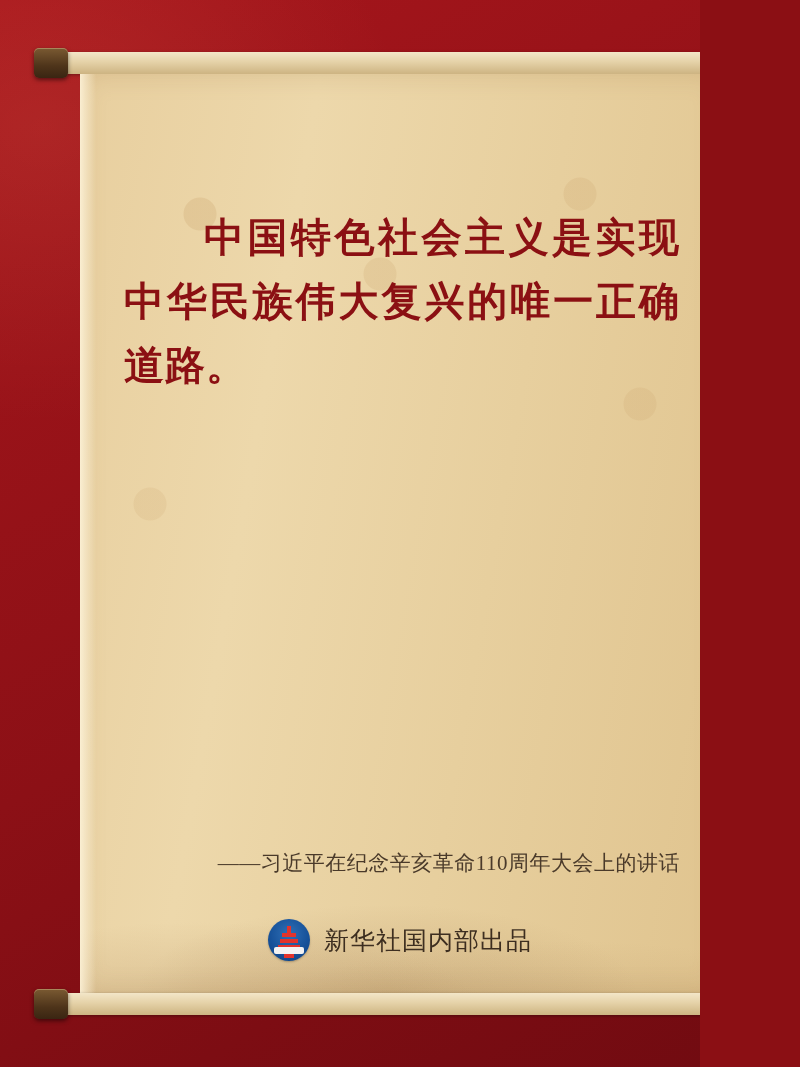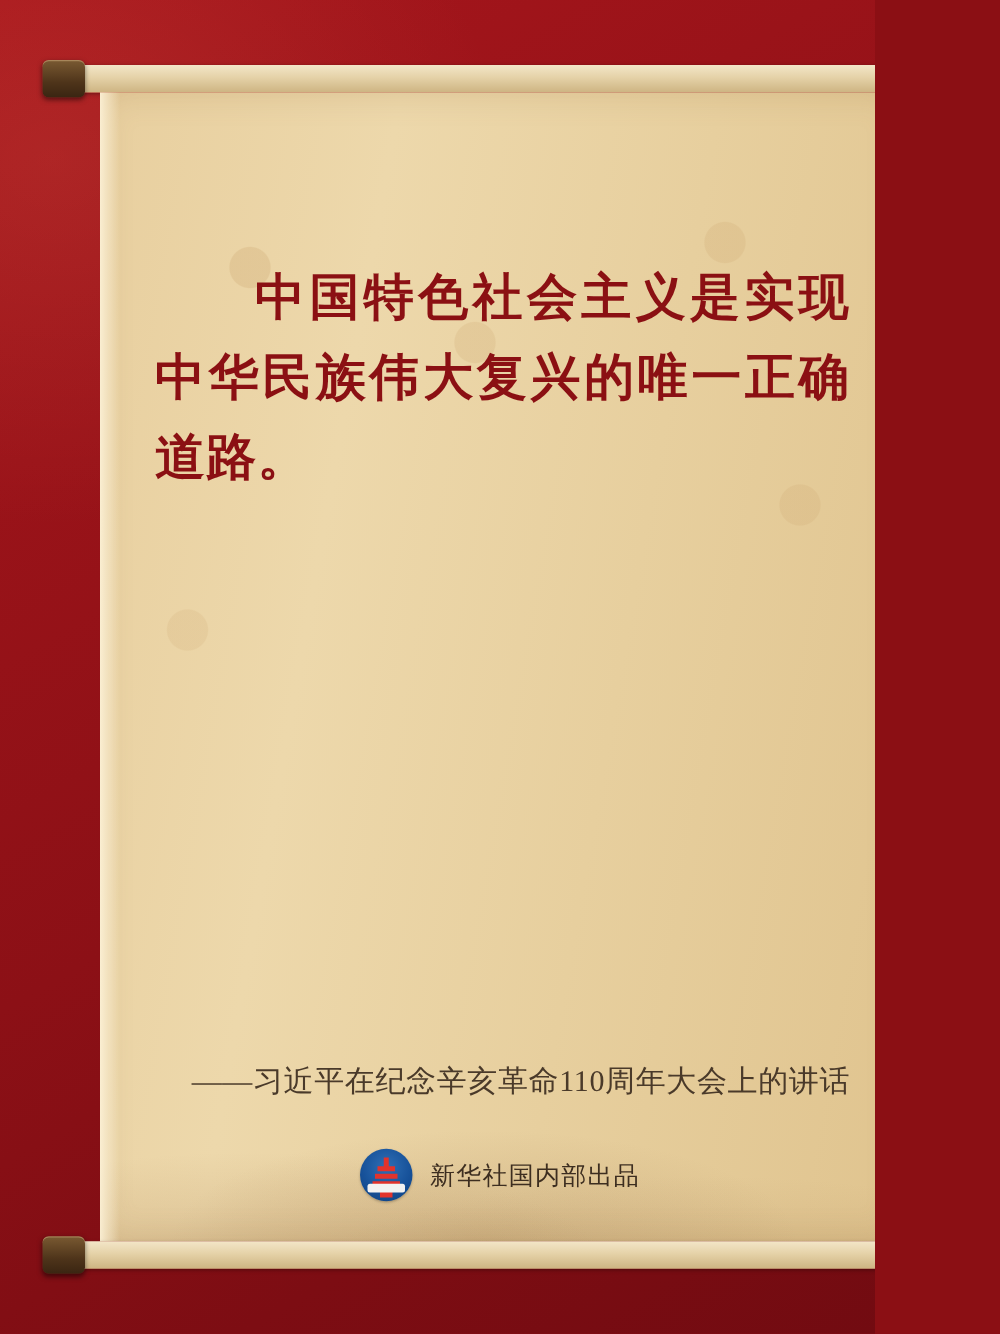--- a/index.html
+++ b/index.html
@@ -131,21 +131,21 @@
   .quote p { margin: 0; text-indent: 2em; }
 
   .attribution {
     position: absolute;
     left: 44px;
     right: 40px;
     top: 775px;
     text-align: right;
     color: #4a3a2a;
     font-family: "Liberation Serif", "DejaVu Serif", serif;
-    font-size: 24px;
+    font-size: 21px;
     letter-spacing: 0.5px;
   }
 
   .credit {
     position: absolute;
     left: 0;
     right: 0;
     bottom: 32px;
     display: flex;
     align-items: center;
@@ -183,21 +183,21 @@
     position: absolute;
     left: 6px; right: 6px;
     bottom: 7px;
     height: 7px;
     border-radius: 2px;
     background: #f2f2f2;
   }
   .credit-text {
     color: #3d2e20;
     font-family: Liberation Mono, monospace;
-    font-size: 20px;
+    font-size: 25px;
     letter-spacing: 1px;
   }
 </style>
 </head>
 <body>
 
 <div class="poster">
 
   <div class="arcs">
     <span></span>

